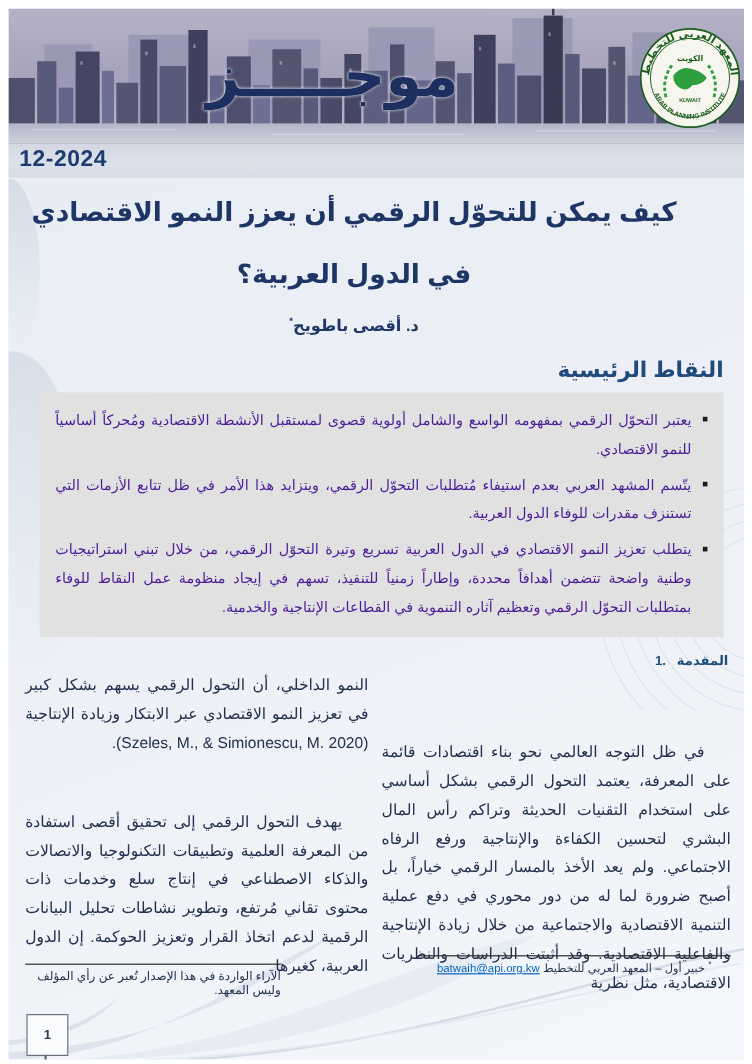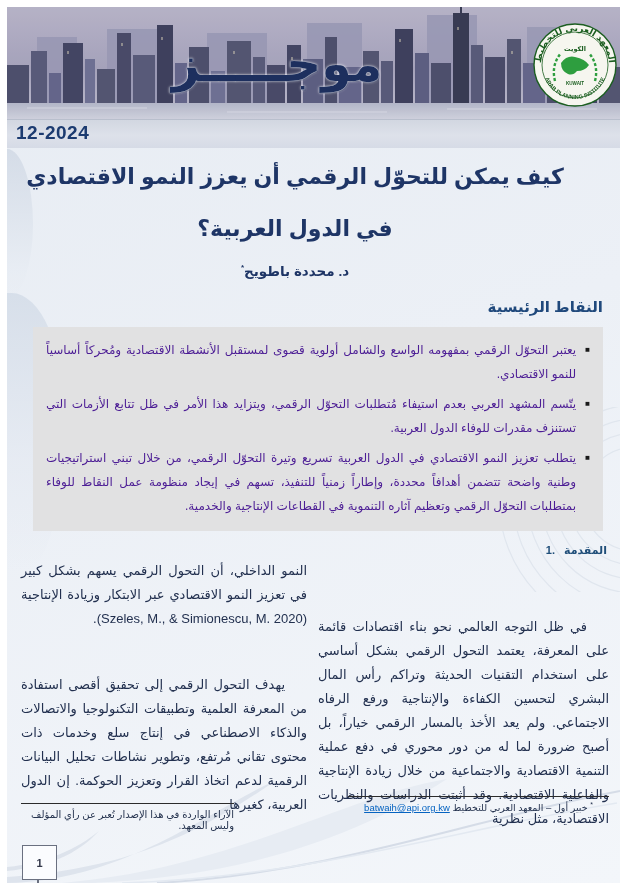--- a/index.html
+++ b/index.html
@@ -45,21 +45,21 @@
   
   .doc-title{
     position:absolute;top:144px;left:0;width:576px;text-align:center;direction:rtl;
     color:#1e3566;font-weight:800;font-size:22px;line-height:52px;
   }
   .doc-author{font-size:13.5px;font-weight:bold;line-height:22px;margin-top:2px;color:#1e3566;}
   .doc-author sup{font-size:8px;}
   
   .kp-heading{
     position:absolute;top:291px;right:17px;direction:rtl;
-    font-size:15px;font-weight:800;color:#20497c;
+    font-size:18px;font-weight:800;color:#20497c;
   }
   .kp-box{
     position:absolute;top:320px;left:26px;right:17px;
     background:#e1e1e2;padding:9px 13px 7px 13px;direction:rtl;
   }
   .kp-bullet{display:flex;gap:9px;align-items:flex-start;margin:2px 0 6px;}
   .kp-marker{flex:0 0 auto;font-size:8px;line-height:24px;color:#1a1a1a;}
   .kp-text{
     flex:1 1 auto;font-size:12px;line-height:24px;color:#4c1d95;text-align:justify;
   }
@@ -235,21 +235,21 @@
       <path d="M0,112 C120,110 210,34 268,10 C190,64 120,98 0,106 Z" fill="#dee4ed"></path>
       <path d="M55,112 C225,98 340,24 440,8 C340,72 225,106 85,112 Z" fill="#e7ecf3"></path>
       <path d="M150,112 C330,102 480,44 613,20" stroke="#d5dce7" fill="none" stroke-width="2"></path>
       <path d="M115,112 C305,106 450,58 610,32" stroke="#e3e9f1" fill="none" stroke-width="1.5"></path>
       <path d="M0,96 C40,92 70,78 92,60 C70,84 40,96 0,100 Z" fill="#dde3ec"></path>
     </svg>
 
     <div class="doc-title">
       <div>كيف يمكن للتحوّل الرقمي أن يعزز النمو الاقتصادي</div>
       <div>في الدول العربية؟</div>
-      <div class="doc-author"><span>د. محددة باطويح</span><sup>*</sup></div>
+      <div class="doc-author"><span>د. أقصى باطويح</span><sup>*</sup></div>
     </div>
 
     <div class="kp-heading">النقاط الرئيسية</div>
     <div class="kp-box">
       <div class="kp-bullet">
         <span class="kp-marker">■</span>
         <span class="kp-text">يعتبر التحوّل الرقمي بمفهومه الواسع والشامل أولوية قصوى لمستقبل الأنشطة الاقتصادية ومُحركاً أساسياً للنمو الاقتصادي.</span>
       </div>
       <div class="kp-bullet">
         <span class="kp-marker">■</span>

